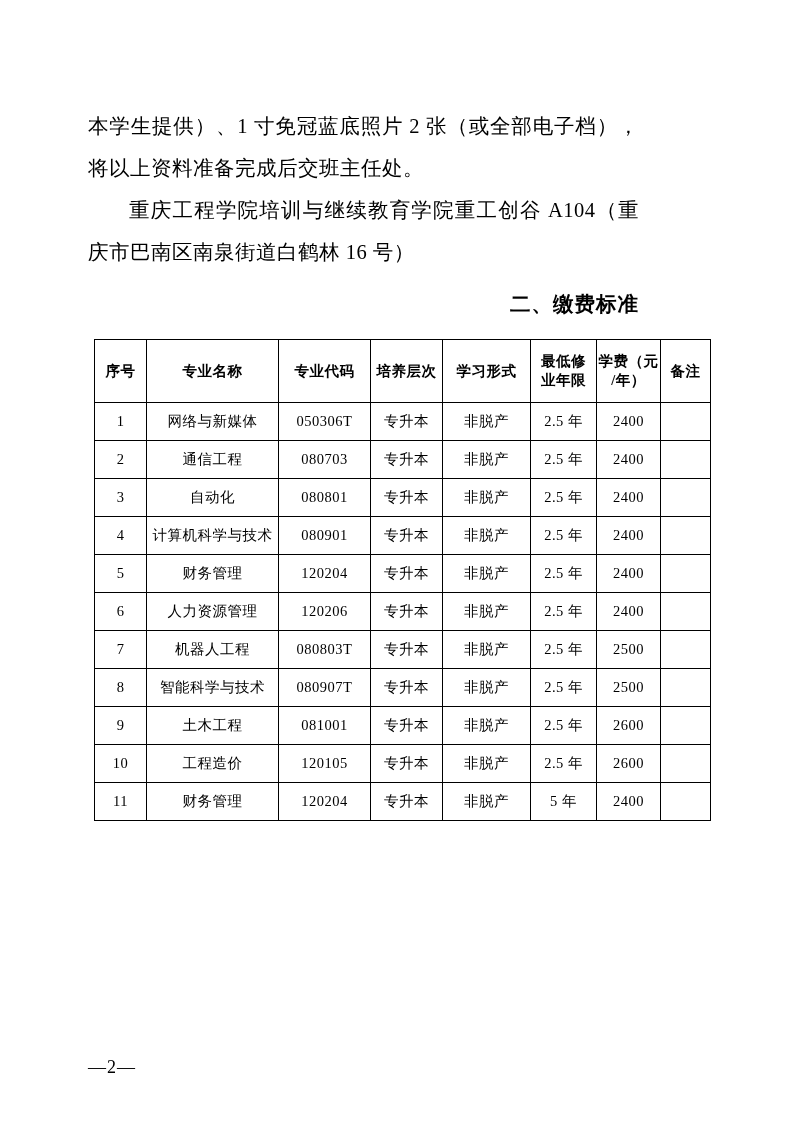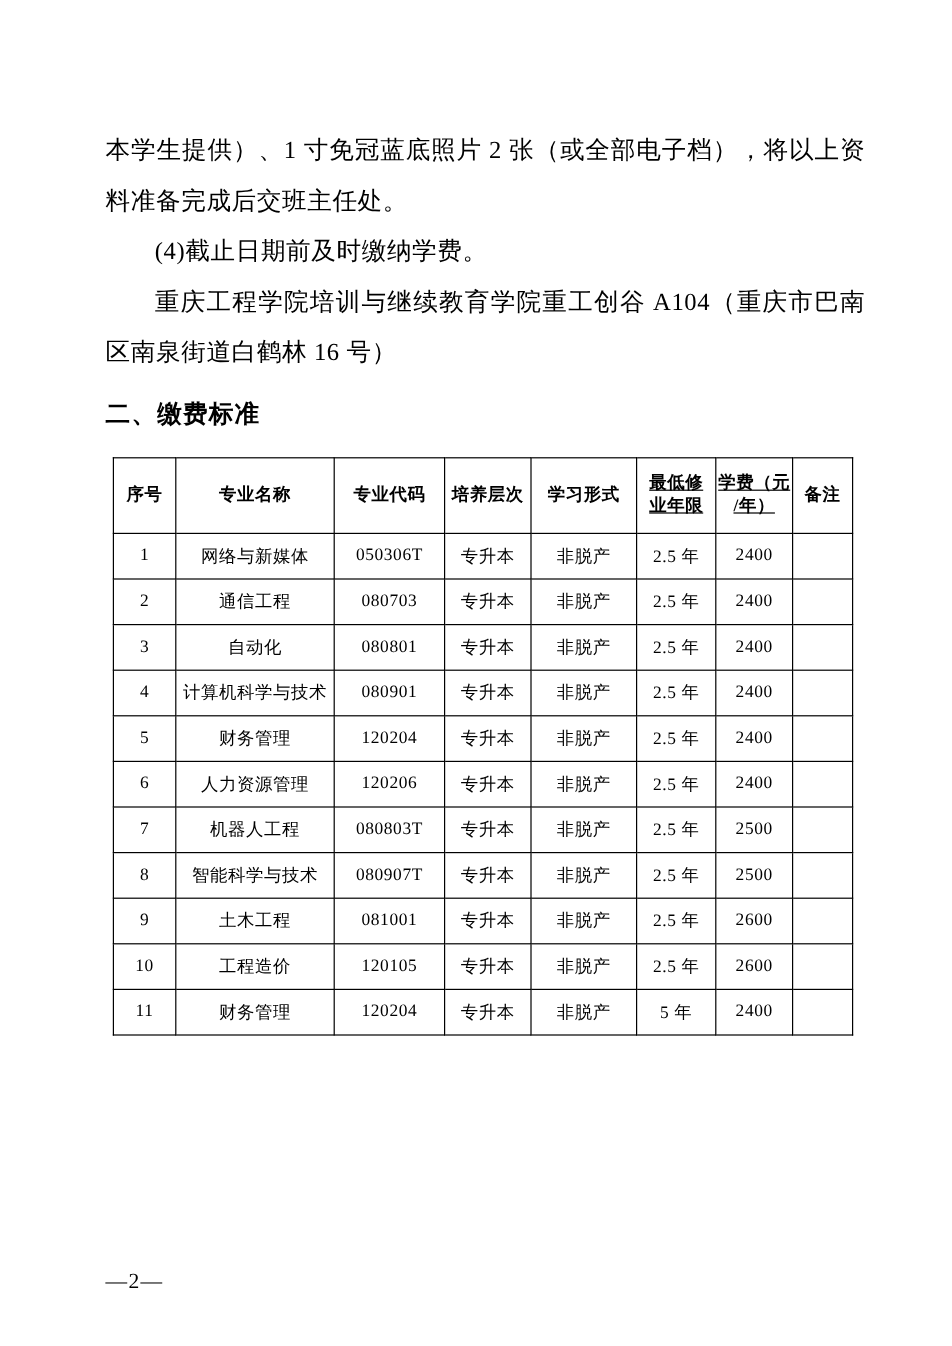--- a/index.html
+++ b/index.html
@@ -10,41 +10,42 @@
   body {
     width: 793px;
     height: 1122px;
     font-family: "Liberation Serif", "DejaVu Serif", serif;
     color: #000000;
     position: relative;
     overflow: hidden;
   }
   .page {
     position: relative;
-    width: 793px;
+    width: 711px;
     height: 1122px;
     box-sizing: border-box;
     padding: 105px 72px 40px 88px;
   }
   .para {
     font-size: 20.5px;
     line-height: 42px;
     letter-spacing: 0.5px;
     text-align: justify;
     margin: 0;
   }
   .indent2 {
     text-indent: 41px;
   }
   .heading-bold {
     font-size: 20.5px;
     line-height: 42px;
     font-weight: bold;
     letter-spacing: 1px;
     margin: 0;
+    text-align: right;
   }
   .block-1 {
     margin-bottom: 0;
   }
   .spacer-md { height: 10px; }
 
   table.fee-table {
     border-collapse: collapse;
     width: 616px;
     margin-top: 14px;
@@ -76,40 +77,38 @@
   .col-code   { width: 92px; }
   .col-level  { width: 72px; }
   .col-form   { width: 88px; }
   .col-years  { width: 66px; }
   .col-fee    { width: 64px; }
   .col-note   { width: 50px; }
 
   .th-two-line {
     display: block;
     line-height: 19px;
-    text-decoration: underline;
   }
 
   .page-number {
     position: absolute;
     left: 88px;
     bottom: 44px;
     font-size: 18px;
     letter-spacing: 1px;
     font-family: "Liberation Serif", "DejaVu Serif", serif;
   }
 </style>
 </head>
 <body>
 
 <div class="page">
 
   <p class="para block-1">本学生提供）、1 寸免冠蓝底照片 2 张（或全部电子档），将以上资料准备完成后交班主任处。</p>
 
-  <p class="para indent2">(4)截止日期前及时缴纳学费。</p>
 
 
   <p class="para indent2">重庆工程学院培训与继续教育学院重工创谷 A104（重庆市巴南区南泉街道白鹤林 16 号）</p>
 
   <div class="spacer-md"></div>
 
   <p class="heading-bold">二、缴费标准</p>
 
 
 

